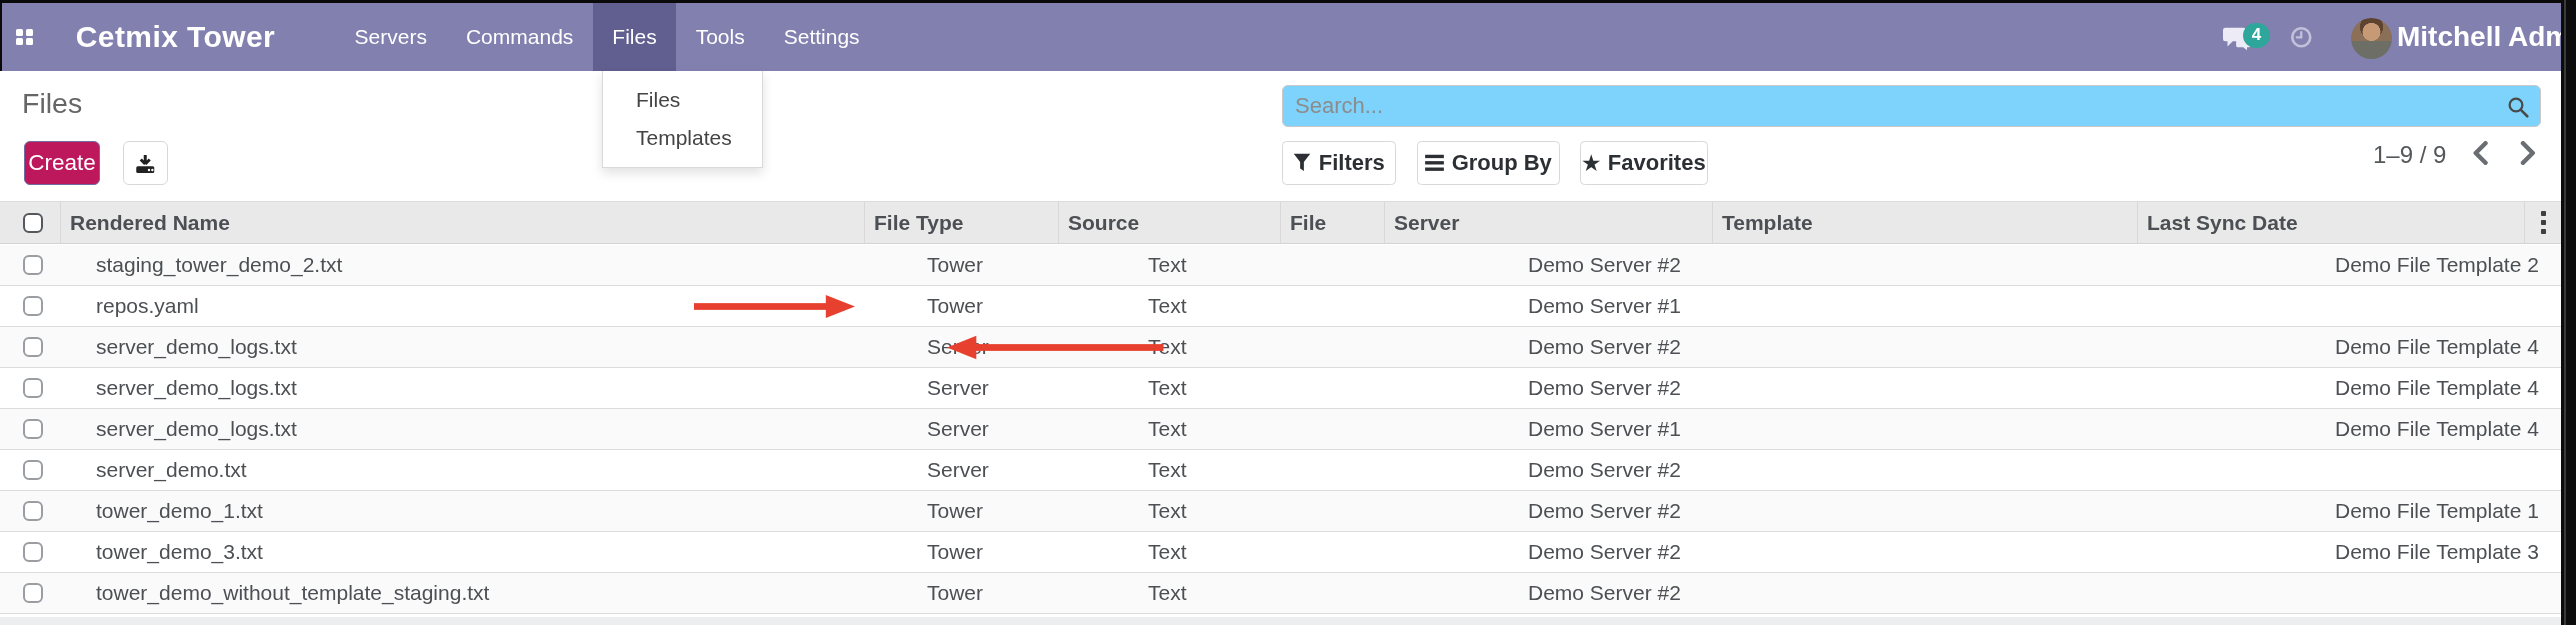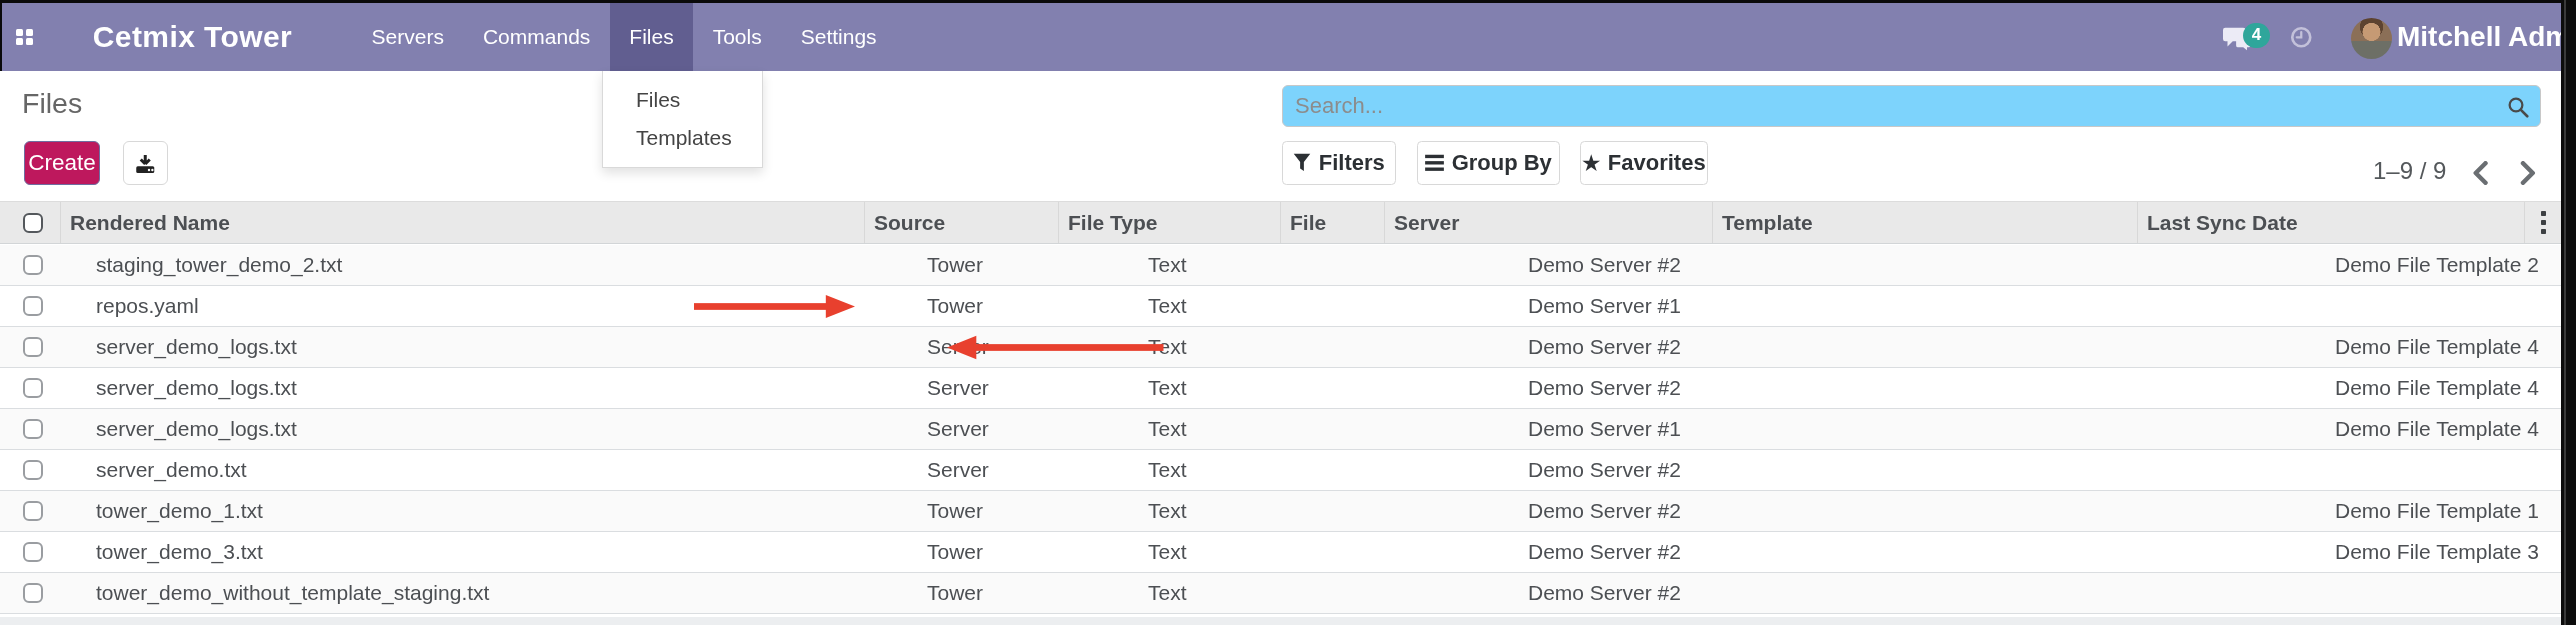--- a/index.html
+++ b/index.html
@@ -9,21 +9,21 @@
   
   .topline { position:absolute; left:0; top:0; width:2576px; height:3px; background:#0a0a0a; z-index:30; }
   .nav-left-edge { position:absolute; left:0; top:0; width:2.3px; height:71px; background:#0a0a0a; z-index:31; }
   .right-strip { position:absolute; left:2561px; top:0; width:15px; height:626px; background:#0c0c0c; z-index:30; }
   .right-strip .inner-line { position:absolute; left:3px; top:0; width:2.3px; height:100%; background:#3a3a3a; }
 
   
   .navbar { position:absolute; left:0; top:3px; width:2576px; height:68px; background:#8280af; display:flex; align-items:center; z-index:20; }
   .apps-grid { margin-left:15.8px; width:17px; height:15.8px; display:grid; grid-template-columns:7.5px 7.5px; grid-template-rows:6.8px 6.8px; gap:2.3px; }
   .apps-grid span { background:#fff; border-radius:1.5px; }
-  .brand { margin-left:60px; color:#fff; font-size:30px; font-weight:600; letter-spacing:0.4px; white-space:nowrap; }
+  .brand { margin-left:43px; color:#fff; font-size:30px; font-weight:600; letter-spacing:0.4px; white-space:nowrap; }
   .nav-menu { margin-left:60px; display:flex; height:68px; }
   .nav-item { color:#fff; font-size:21px; font-weight:500; padding:0 19.5px; line-height:68px; white-space:nowrap; cursor:pointer; }
   .nav-item.active { background:#615e90; }
   .icon-abs { position:absolute; top:0; height:68px; display:flex; align-items:center; }
   .chat-icon { left:2223px; }
   .badge { position:absolute; left:2993px; top:19.5px; min-width:27px; height:25.5px; background:#2fa69b; border-radius:12.8px; color:#fff; font-size:17px; font-weight:700; display:flex; align-items:center; justify-content:center; padding:0 6px; }
   .avatar { position:absolute; left:2351px; top:15px; width:41px; height:41px; border-radius:50%;
     background:
       radial-gradient(circle at 50% 34%, #c69a74 0 26%, transparent 27%),
       radial-gradient(circle at 50% 22%, #5d4330 0 30%, transparent 31%),
@@ -44,21 +44,21 @@
   .searchbox input { position:absolute; left:0; top:0; width:100%; height:100%; border:none; outline:none; background:transparent; font-size:22px; font-family:inherit; color:#333; padding-left:12px; }
   .searchbox input::placeholder { color:#8c8c8c; }
   .search-icon { position:absolute; right:10.5px; top:9.8px; }
 
   .ctrl-btn { position:absolute; top:141px; height:44px; background:#fff; border:0.8px solid #d8d8d8; border-radius:4.5px; display:flex; align-items:center; justify-content:center; gap:7.5px; font-size:22px; color:#2c3034; cursor:pointer; font-family:inherit;font-weight:bold; }
   .ctrl-filters { left:1282px; width:114px; }
   .ctrl-groupby { left:1417px; width:143px; }
   .ctrl-favorites { left:1580px; width:128px; }
   .star-glyph { font-size:20px; line-height:1; color:#2c3034; }
 
-  .pager { position:absolute; left:2373px; top:141px; height:44px; display:flex; align-items:flex-end; z-index:5; }
+  .pager { position:absolute; left:2373px; top:141px; height:44px; display:flex; align-items:flex-start; z-index:5; }
   .pager-range { font-size:24px; color:#54585b; white-space:nowrap; }
   .pager-prev { margin-left:25.5px; }
   .pager-next { margin-left:31.5px; }
   .chev { cursor:pointer; display:flex; align-items:center; }
 
   
   .grid { display:grid; grid-template-columns:60px 804px 194px 222px 104px 328px 425px 387px 38px; }
   .thead { position:absolute; left:0; top:201px; width:2561px; height:43px; background:#e9e9e9; border-top:0.8px solid #dcdcdc; border-bottom:0.8px solid #d2d5d7; z-index:2; }
   .th { font-size:21px; font-weight:700; color:#4c4f53; display:flex; align-items:center; padding-left:9px; border-left:0.8px solid #d8d8d8; overflow:hidden; white-space:nowrap; cursor:pointer; }
   .th:first-child { border-left:none; }
@@ -182,22 +182,22 @@
           <path d="M4 3 L17 16 L4 29" fill="none" stroke="#6a6e72" stroke-width="6" stroke-linecap="round" stroke-linejoin="round"></path>
         </svg>
     </span>
   </div>
 
   <div class="thead grid">
     <div class="th cb-cell" style="border-left:none;">
         <span class="cb dark"></span>
       </div>
     <div class="th">Rendered Name</div>
+    <div class="th">File Type</div>
     <div class="th">Source</div>
-    <div class="th">File Type</div>
     <div class="th">File</div>
     <div class="th">Server</div>
     <div class="th">Template</div>
     <div class="th">Last Sync Date</div>
     <div class="th dots-cell">
         <span class="vdots"></span>
       </div>
   </div>
 
   <div class="tbody" id="tbody">

